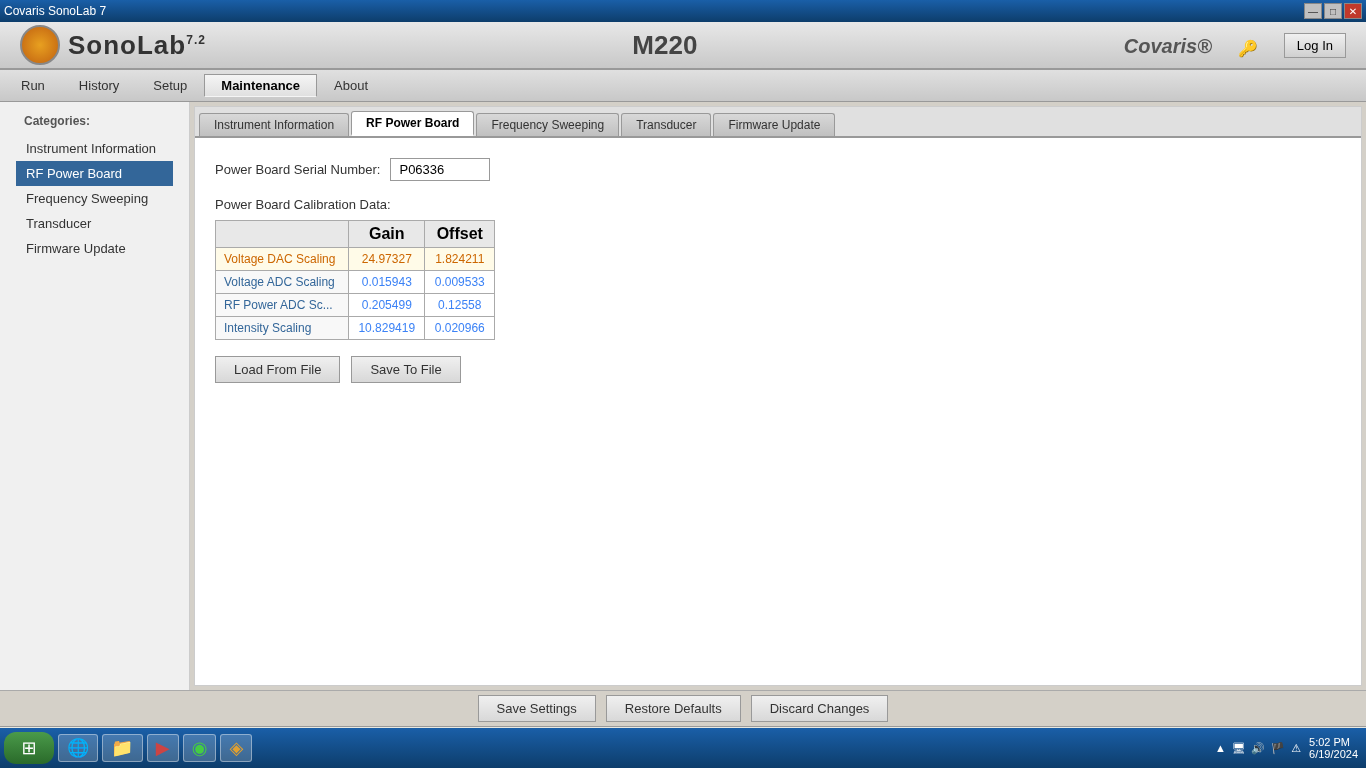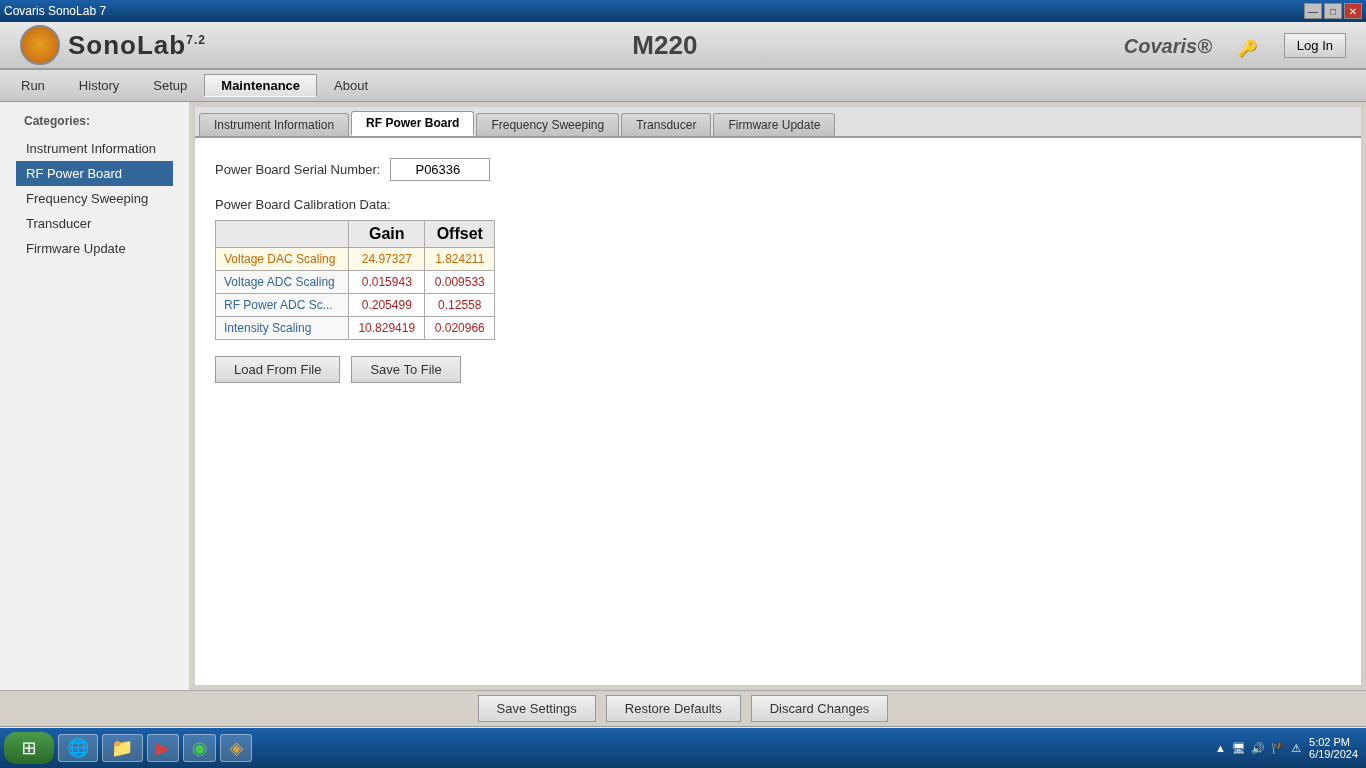--- a/index.html
+++ b/index.html
@@ -162,21 +162,21 @@
     }
 
     .field-row {
       display: flex;
       align-items: center;
       margin-bottom: 16px;
     }
     .field-label { font-size: 13px; color: #333; margin-right: 10px; }
     .field-input {
       border: 1px solid #999;
-      padding: 3px 24px;
+      padding: 3px 8px;
       font-size: 13px;
       width: 100px;
       background: white;
     }
 
     .section-label { font-size: 13px; color: #333; margin-bottom: 8px; }
 
     
     .calib-table {
       border-collapse: collapse;
@@ -201,21 +201,21 @@
       text-align: left;
       background: #f8f8f8;
       cursor: pointer;
     }
     .calib-table .row-label.selected {
       color: #cc6600;
     }
     .calib-table tr.selected td {
       background: #fffbe8;
     }
-    .calib-table .val-cell { color: #b91c1c; }
+    .calib-table .val-cell { color: #3b82f6; }
     .calib-table .val-cell.selected { color: #cc6600; }
 
     
     .btn-row { display: flex; gap: 11px; margin-top: 16px; }
     .btn {
       padding: 5px 18px;
       background: linear-gradient(to bottom, #f0f0f0, #d8d8d8);
       border: 1px solid #999;
       cursor: pointer;
       font-size: 13px;

